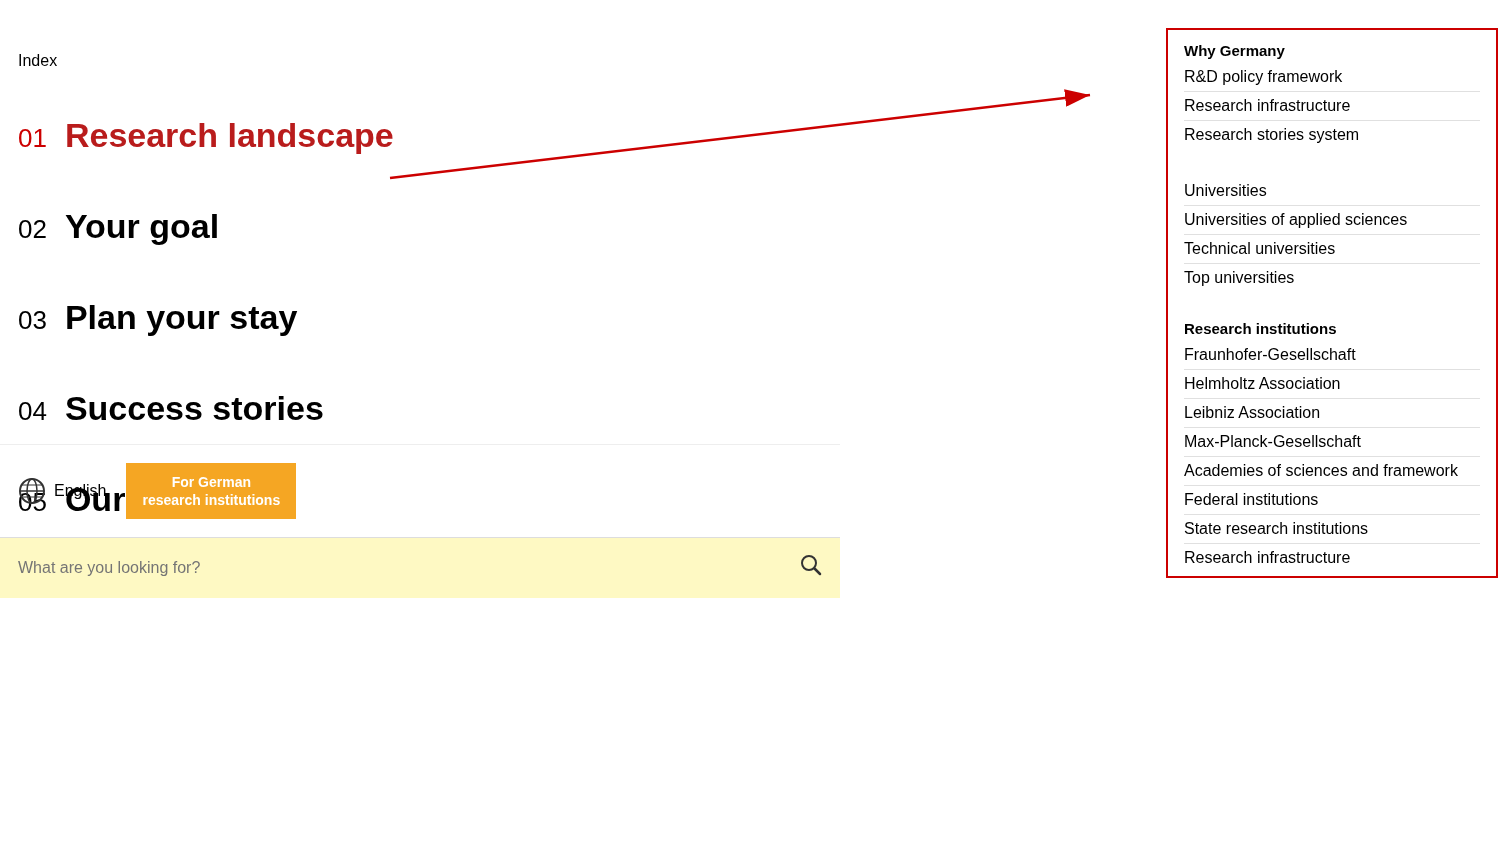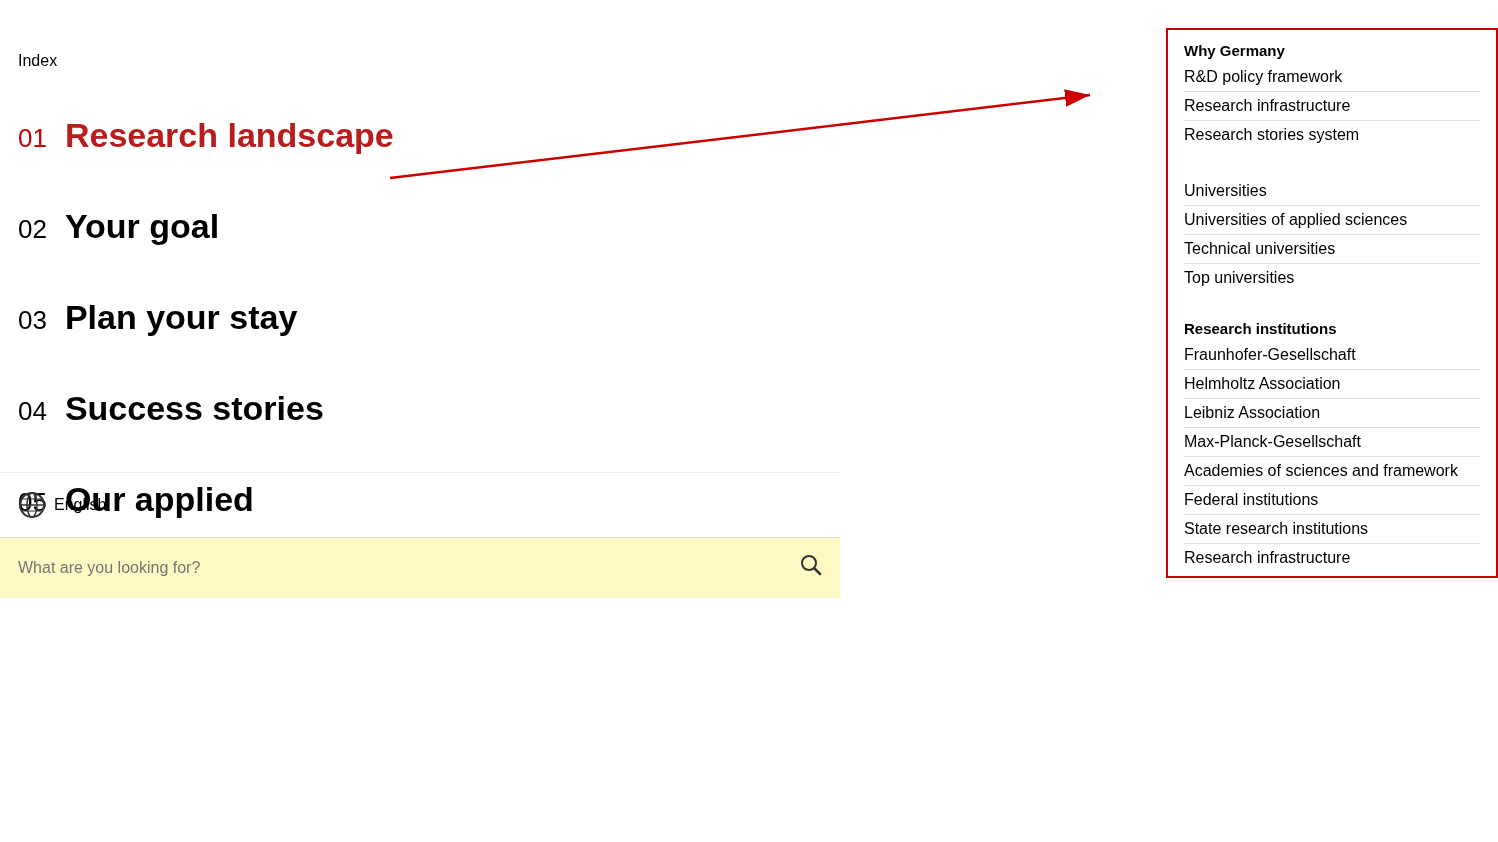--- a/index.html
+++ b/index.html
@@ -220,20 +220,23 @@
       <div class="language-icon">
         <svg class="lang-globe" viewBox="0 0 28 28" fill="none" xmlns="http://www.w3.org/2000/svg">
           <circle cx="14" cy="14" r="12" stroke="#333" stroke-width="2"></circle>
           <ellipse cx="14" cy="14" rx="5" ry="12" stroke="#333" stroke-width="1.5"></ellipse>
           <line x1="2" y1="14" x2="26" y2="14" stroke="#333" stroke-width="1.5"></line>
           <line x1="4" y1="8" x2="24" y2="8" stroke="#333" stroke-width="1"></line>
           <line x1="4" y1="20" x2="24" y2="20" stroke="#333" stroke-width="1"></line>
         </svg>
         <span>English</span>
       </div>
+      <button class="for-german-btn">
+        <span>For German</span><br><span>research institutions</span>
+      </button>
     </div>
     <div class="search-bar">
       <input class="search-input" type="text" placeholder="What are you looking for?" style="">
       <button class="search-icon-btn">
         <svg width="22" height="22" viewBox="0 0 22 22" fill="none" xmlns="http://www.w3.org/2000/svg">
           <circle cx="9" cy="9" r="7" stroke="#333" stroke-width="2"></circle>
           <line x1="14.5" y1="14.5" x2="20" y2="20" stroke="#333" stroke-width="2.5" stroke-linecap="round"></line>
         </svg>
       </button>
     </div>

